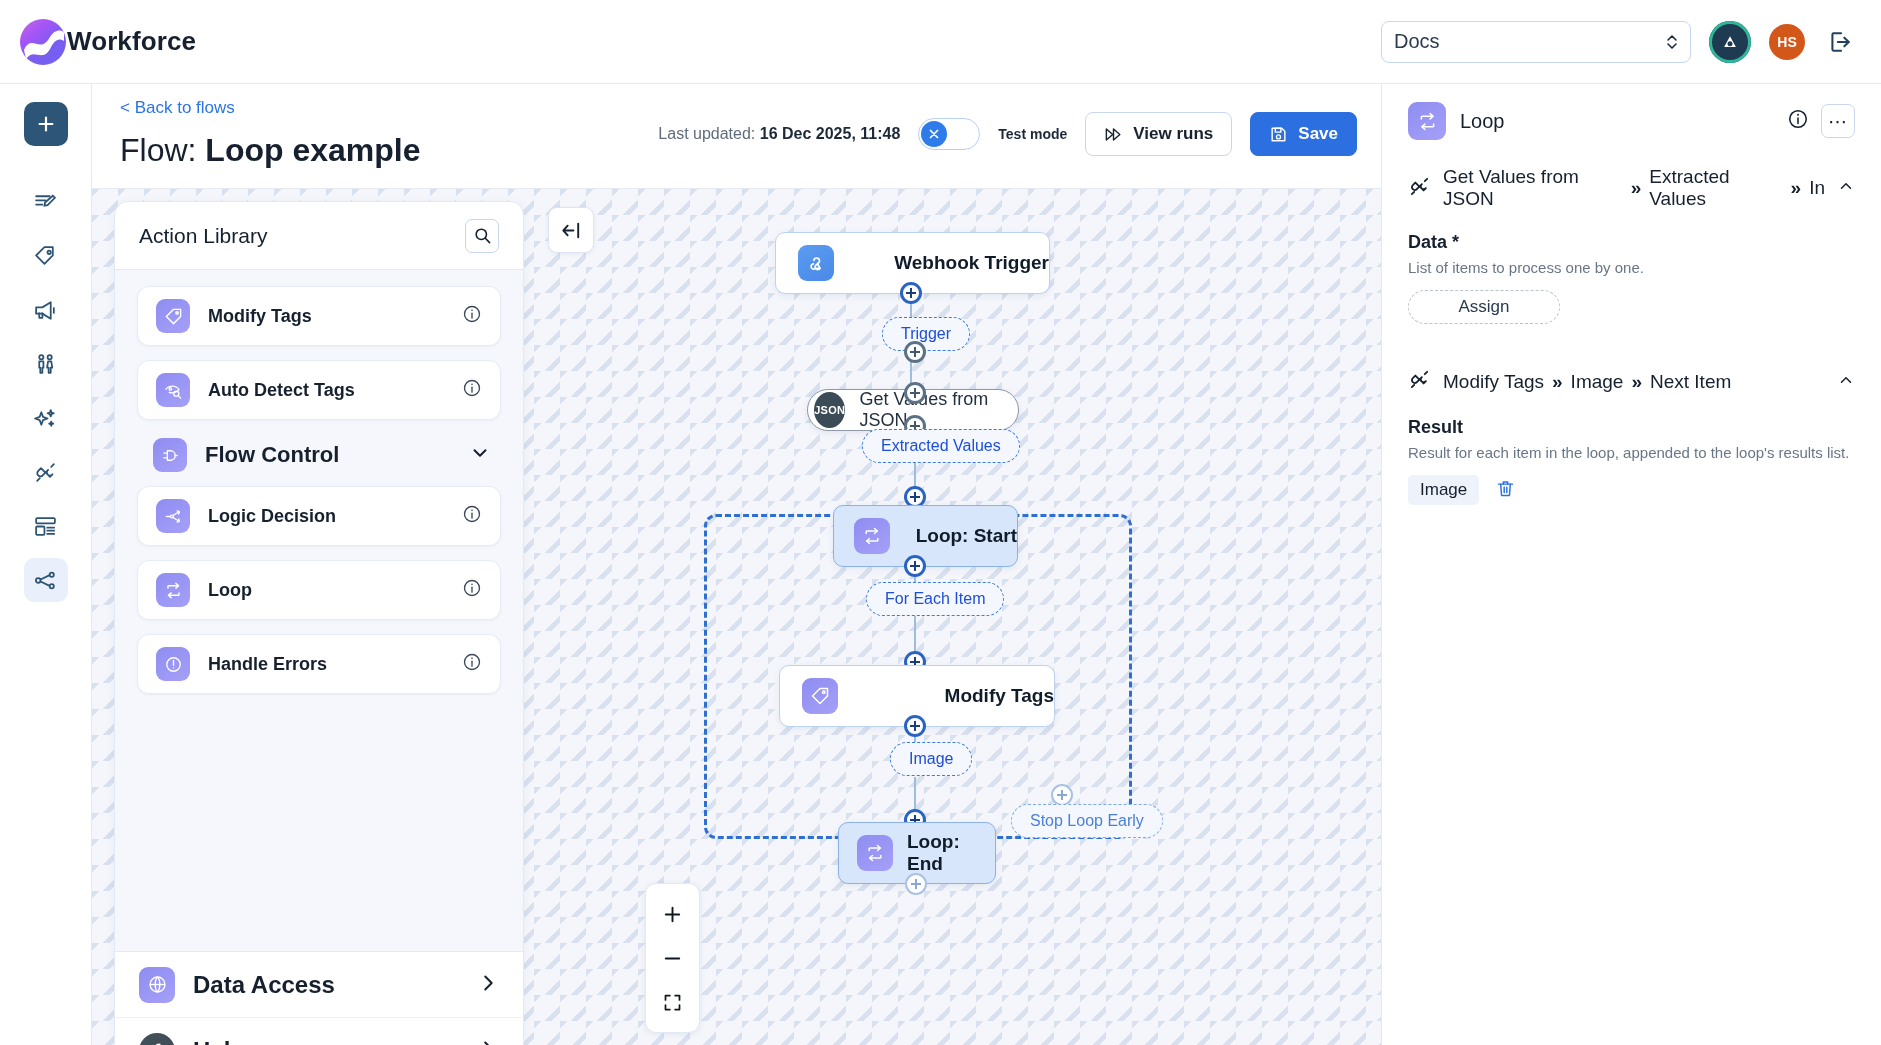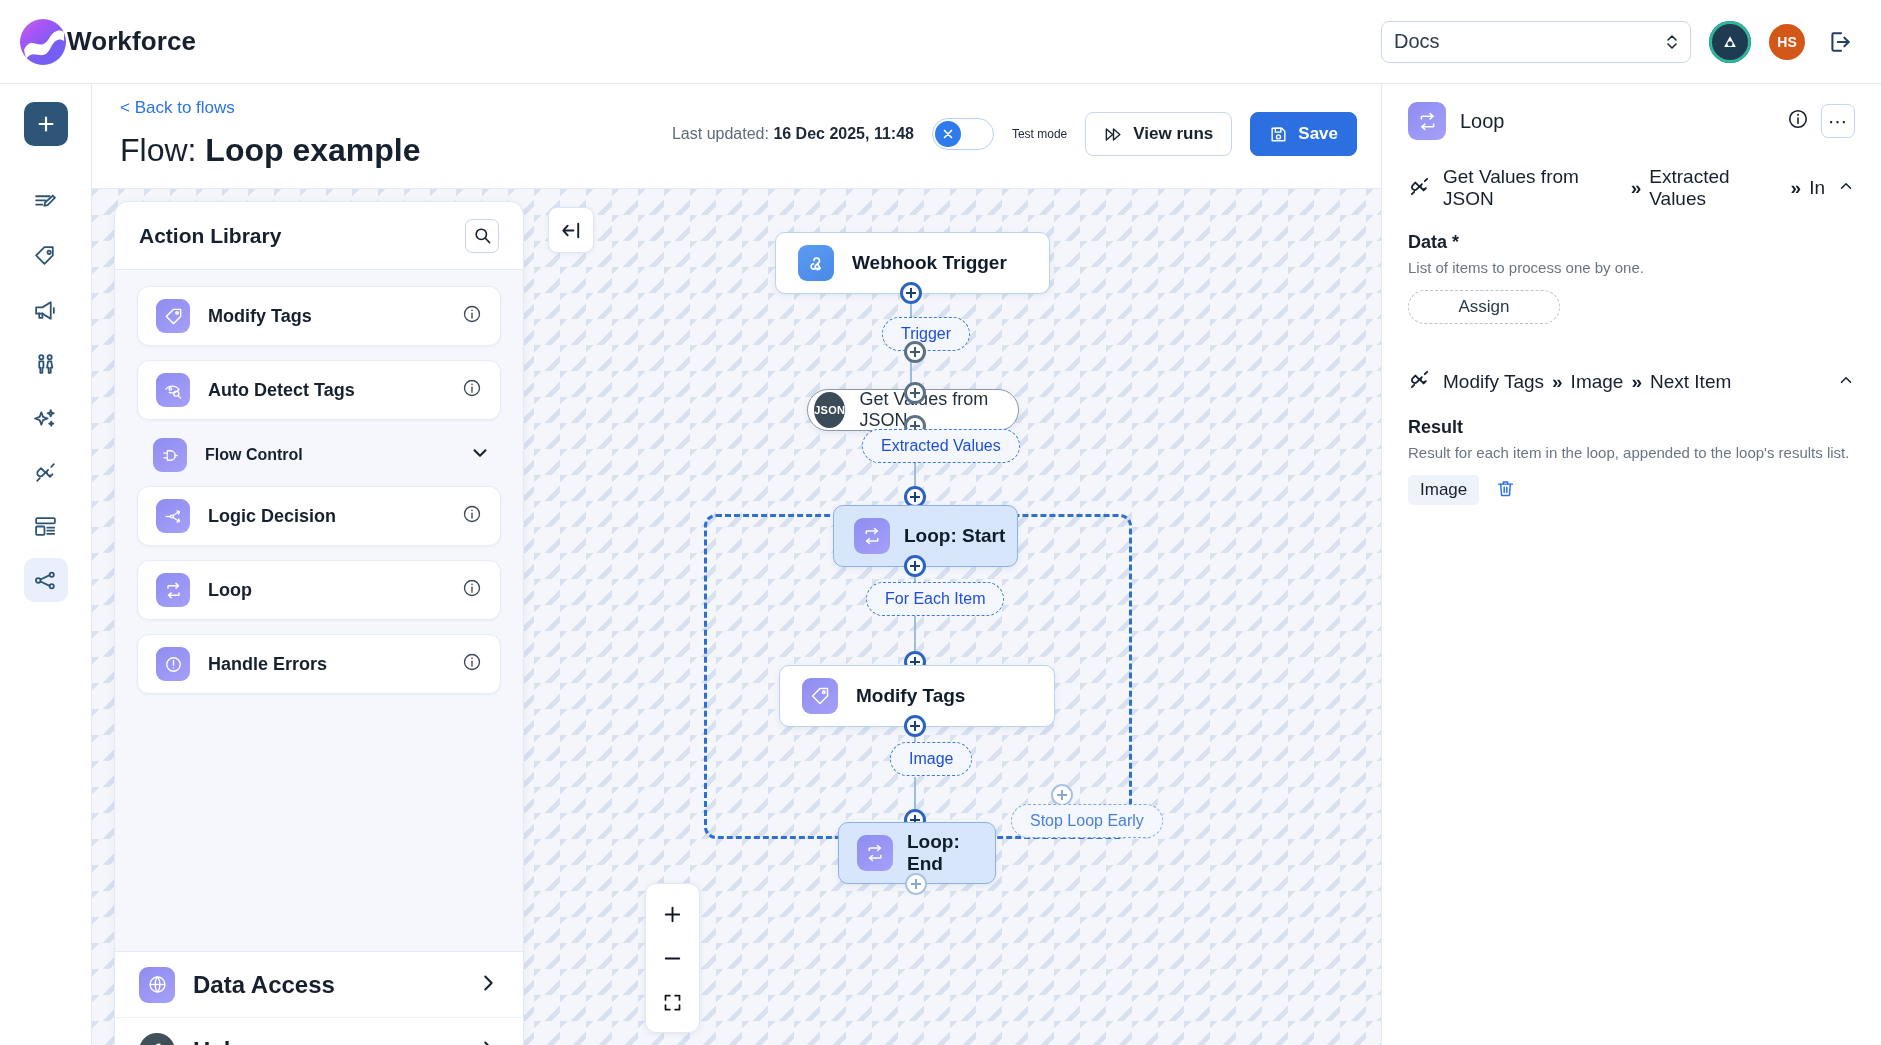--- a/index.html
+++ b/index.html
@@ -57,21 +57,21 @@
   .flowhead { height: 104px; flex: 0 0 104px; background: #fff; position: relative; padding: 14px 28px 0 28px; }
   .backlink { font-size: 17px; color: #2b73e8; }
   .flowtitle { font-size: 32px; font-weight: 400; color: #16202e; margin-top: 14px; }
   .flowtitle b { font-weight: 700; }
   .head-actions { position: absolute; right: 24px; top: 28px; display: flex; align-items: center; gap: 18px; }
   .lastupd { font-size: 16px; color: #5f6b7c; }
   .lastupd b { color: #1d2838; font-weight: 700; }
   .toggle { width: 62px; height: 32px; border-radius: 16px; border: 1.5px solid #b9d0f4; background: #fff; position: relative; }
   .toggle .knob { position: absolute; left: 2px; top: 2px; width: 26px; height: 26px; border-radius: 50%; background: #2e7bea;
     display: flex; align-items: center; justify-content: center; }
-  .testlabel { font-size: 12px; font-weight: 400; color: #1d2838; }
+  .testlabel { font-size: 14px; font-weight: 700; color: #1d2838; }
   .btn { height: 44px; border-radius: 8px; display: flex; align-items: center; gap: 10px; padding: 0 18px;
     font-size: 17px; font-weight: 700; }
   .btn.ghost { background: #fff; border: 1px solid #c9d6ef; color: #18222f; }
   .btn.primary { background: #2b6fe0; border: 1px solid #2b6fe0; color: #fff; }
 
   .canvas {
     flex: 1; position: relative; min-height: 0;
     background-color: #f4f6fb;
     background-image:
       repeating-linear-gradient(135deg, rgba(120,150,200,.22) 0 5px, rgba(120,150,200,0) 5px 26px),
@@ -82,37 +82,37 @@
   }
 
   
   .lib {
     position: absolute; left: 22px; top: 12px; width: 410px; bottom: -40px;
     background: #fff; border: 1px solid #e2e8f4; border-radius: 14px;
     box-shadow: 0 2px 10px rgba(40,60,110,.06);
     display: flex; flex-direction: column; overflow: hidden;
   }
   .lib-head { height: 68px; flex: 0 0 68px; display: flex; align-items: center; padding: 0 24px; border-bottom: 1px solid #e3eaf6; }
-  .lib-title { font-size: 21px; font-weight: 700; color: #16202e; }
+  .lib-title { font-size: 21px; font-weight: 400; color: #16202e; }
   .lib-search { margin-left: auto; width: 34px; height: 34px; border: 1px solid #c9d6ef; border-radius: 7px;
     display: flex; align-items: center; justify-content: center; background: #fff; }
   .lib-body { flex: 1; background: #f5f7fc; padding: 16px 22px; overflow: hidden; }
   .act-card { background: #fff; border: 1px solid #e6ecf7; border-radius: 12px; height: 60px;
     display: flex; align-items: center; padding: 0 18px; gap: 18px; margin-bottom: 14px;
     box-shadow: 0 1px 3px rgba(40,60,110,.05); }
   .act-ico { width: 34px; height: 34px; border-radius: 9px; flex: 0 0 34px;
     background: linear-gradient(145deg,#8e8df0 0%, #9b97f5 55%, #a5a1f7 100%);
     display: flex; align-items: center; justify-content: center; color: #fff; }
   .act-label { font-size: 18px; font-weight: 700; color: #16202e; }
   .act-info { margin-left: auto; color: #3b4758; }
   .sect-head { display: flex; align-items: center; gap: 18px; padding: 4px 0 14px 16px; }
   .sect-ico { width: 34px; height: 34px; border-radius: 9px; flex: 0 0 34px;
     background: linear-gradient(145deg,#8e8df0 0%, #9b97f5 55%, #a5a1f7 100%);
     display: flex; align-items: center; justify-content: center; color: #fff; }
-  .sect-label { font-size: 16px; font-weight: 700; color: #16202e; }
+  .sect-label { font-size: 22px; font-weight: 700; color: #16202e; }
   .sect-chev { margin-left: auto; padding-right: 10px; color: #16202e; }
   .lib-foot { flex: 0 0 auto; background: #fff; border-top: 1px solid #e3eaf6; }
   .foot-row { height: 66px; display: flex; align-items: center; padding: 0 24px; gap: 18px; border-bottom: 1px solid #eef2f9; }
   .foot-ico { width: 36px; height: 36px; flex: 0 0 36px; display: flex; align-items: center; justify-content: center; color: #fff; }
   .foot-ico.grad { border-radius: 9px; background: linear-gradient(145deg,#8e8df0 0%, #9b97f5 55%, #a5a1f7 100%); }
   .foot-ico.dark { border-radius: 50%; background: linear-gradient(145deg,#44525c 0%, #394850 100%); }
   .foot-label { font-size: 24px; font-weight: 700; color: #16202e; }
   .foot-chev { margin-left: auto; color: #16202e; }
 
   
@@ -122,21 +122,21 @@
   .zoomctl { position: absolute; left: 553px; bottom: 12px; width: 55px; background: #fff;
     border: 1px solid #e2e8f4; border-radius: 11px; box-shadow: 0 1px 6px rgba(40,60,110,.09);
     display: flex; flex-direction: column; align-items: center; padding: 8px 0; }
   .zoomctl > div { height: 44px; width: 100%; display: flex; align-items: center; justify-content: center; color: #10161f; }
 
   
   .graph { position: absolute; left: 0; top: 0; width: 100%; height: 100%; }
   .loopbox { position: absolute; left: 612px; top: 325px; width: 428px; height: 325px;
     border: 3px dashed #2f6fd0; border-radius: 12px; }
   .node { position: absolute; display: flex; align-items: center; background: #fff;
-    border: 1px solid #bcd3f0; border-radius: 10px; box-shadow: 0 2px 7px rgba(40,70,130,.08); }
+    border: 1px solid #bcd3f0; border-radius: 10px; box-shadow: 0 2px 7px rgba(40,70,130,.08); justify-content: space-between; }
   .node .n-ico { width: 36px; height: 36px; border-radius: 9px; margin: 0 18px 0 22px; flex: 0 0 36px;
     display: flex; align-items: center; justify-content: center; color: #fff; }
   .node .n-label { font-size: 19px; font-weight: 700; color: #111c2b; }
   .node.sel { background: #d7e6fb; border: 1.5px solid #8ab2e8; }
   .node.pill { border-radius: 999px; border: 1.5px solid #8d99a8; box-shadow: 0 2px 6px rgba(40,70,130,.10); }
   .node.pill .n-label { font-weight: 400; font-size: 18px; color: #23313f; }
   .ico-webhook { background: linear-gradient(150deg,#5b9bf0 0%, #4a8ae8 100%); }
   .ico-purple { background: linear-gradient(145deg,#8e8df0 0%, #9b97f5 55%, #a5a1f7 100%); }
   .ico-json { width: 36px; height: 36px; border-radius: 50%; background: #3c4b58; color: #fff;
     font-size: 11px; font-weight: 700; letter-spacing: .3px; display: flex; align-items: center; justify-content: center; }

